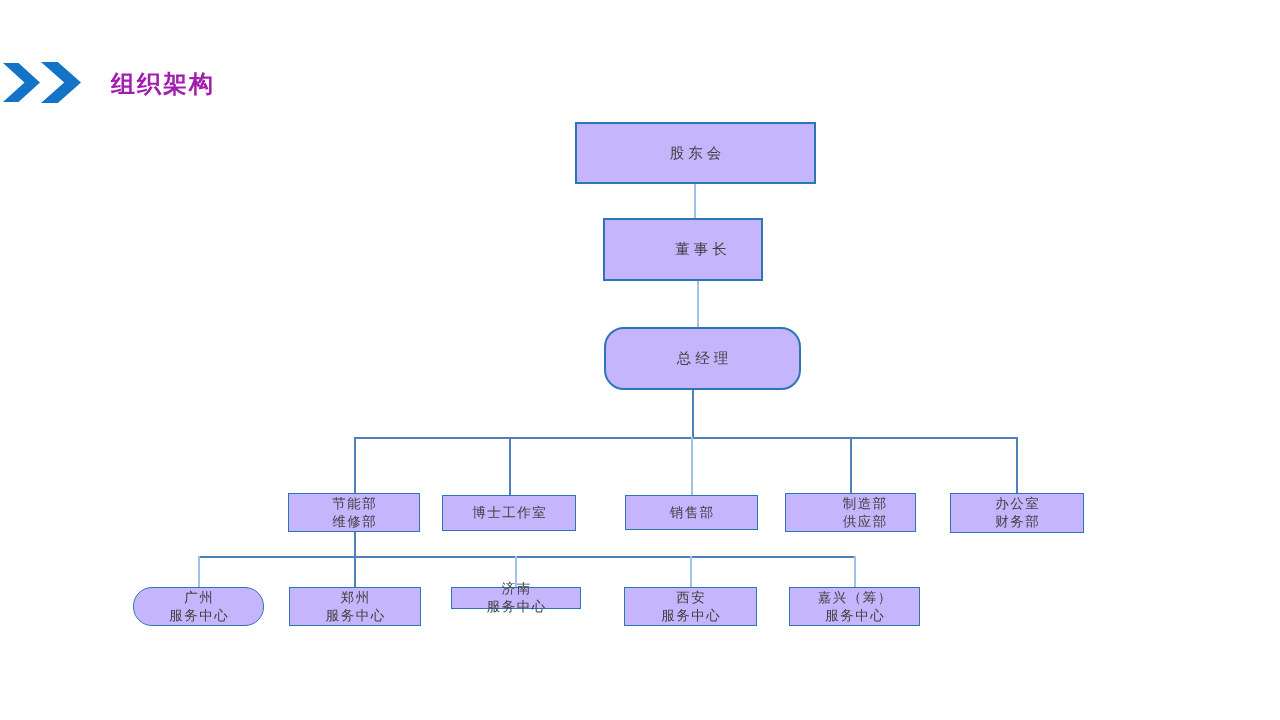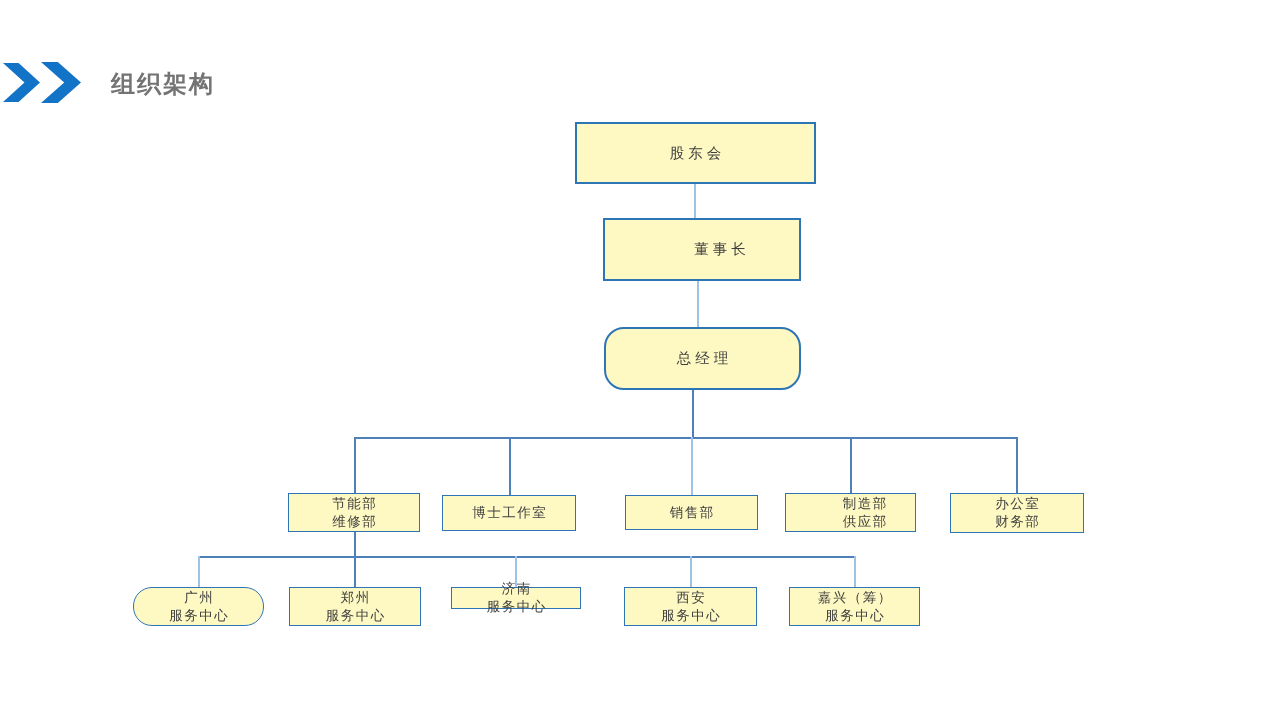--- a/index.html
+++ b/index.html
@@ -8,32 +8,32 @@
     background:#ffffff; overflow:hidden;
     font-family:"Liberation Sans","DejaVu Sans",sans-serif;
   }
 
   
   .chev { position:absolute; background:#1273C7;
     clip-path:polygon(0 0, 42% 0, 100% 50%, 42% 100%, 0 100%, 58% 50%); }
   .chev1 { left:3px;  top:63px; width:37px; height:39px; }
   .chev2 { left:41px; top:62px; width:40px; height:41px; }
   .page-title { position:absolute; left:111px; top:68px; margin:0;
-    font-size:24px; font-weight:bold; color:#737373; letter-spacing:2px; }
+    font-size:24px; font-weight:bold; color:#a21caf; letter-spacing:2px; }
 
   
   .node { position:absolute; box-sizing:border-box;
-    border:1.5px solid #2E75B6; background:#fef9c3;
+    border:1.5px solid #2E75B6; background:#c4b5fd;
     display:flex; flex-direction:column; align-items:center; justify-content:center;
     color:#404040; text-align:center; }
   .node-top   { border-width:2px; font-size:14.5px; letter-spacing:4px; text-indent:4px; }
   .node-small { font-size:13.5px; line-height:18px; letter-spacing:1.5px; text-indent:1.5px; }
 
   .n-shareholders { left:575px; top:122px; width:241px; height:62px; }
-  .n-chairman     { left:603px; top:218px; width:198px; height:63px;padding-left:36px; }
+  .n-chairman     { left:603px; top:218px; width:160px; height:63px;padding-left:36px; }
   .n-gm           { left:604px; top:327px; width:197px; height:63px;border-radius:20px; }
 
   .n-energy { left:288px; top:493px; width:132px; height:39px; }
   .n-doctor { left:442px; top:495px; width:134px; height:36px; }
   .n-sales  { left:625px; top:495px; width:133px; height:35px; }
   .n-mfg    { left:785px; top:493px; width:131px; height:39px;padding-left:28px; }
   .n-office { left:950px; top:493px; width:134px; height:40px; }
 
   .n-gz { left:133px; top:587px; width:131px; height:39px;border-radius:19px; }
   .n-zz { left:289px; top:587px; width:132px; height:39px; }

